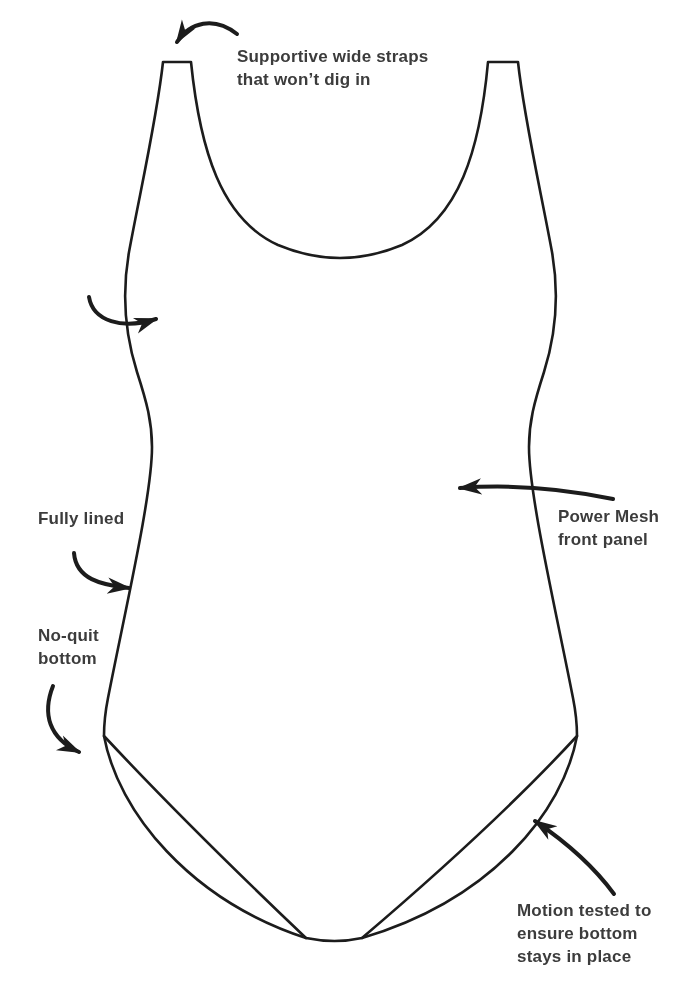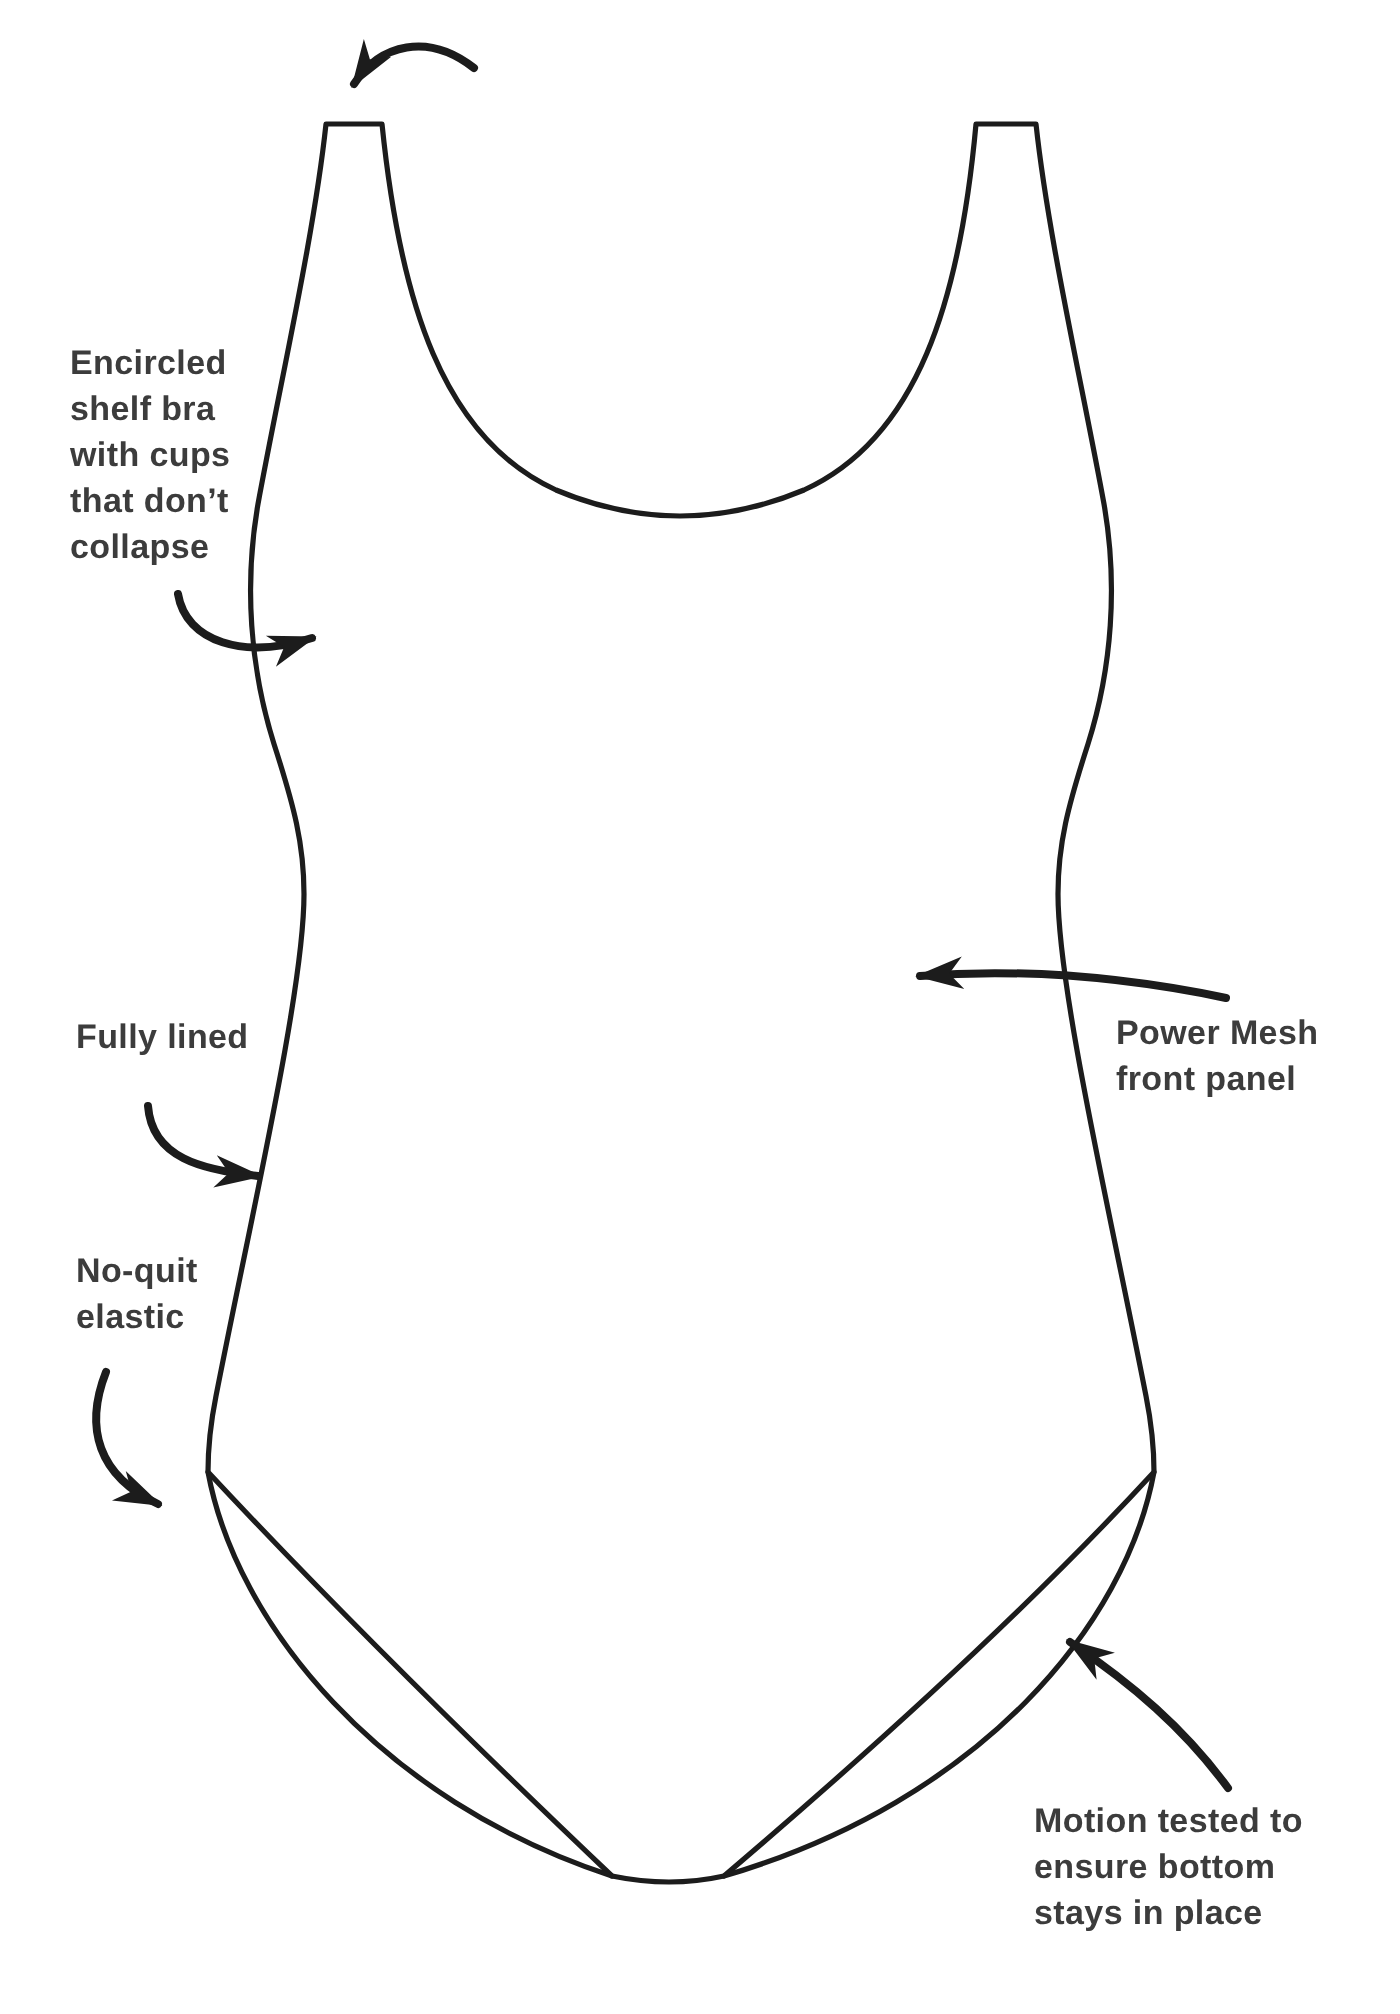--- a/index.html
+++ b/index.html
@@ -88,31 +88,28 @@
     <path class="legline" d="M 577,736 C 563,812 491,900 362,938"></path>
 
     <path class="arrow" marker-end="url(#ah)" d="M 237,34 C 214,16 190,22 177,42"></path>
     <path class="arrow" marker-end="url(#ah)" d="M 89,297 C 93,321 122,330 156,319"></path>
     <path class="arrow" marker-end="url(#ah)" d="M 74,553 C 76,579 101,585 129,588"></path>
     <path class="arrow" marker-end="url(#ah)" d="M 53,686 C 42,714 49,738 79,752"></path>
     <path class="arrow" marker-end="url(#ah)" d="M 613,499 C 565,489 512,484 460,488"></path>
     <path class="arrow" marker-end="url(#ah)" d="M 614,894 C 592,864 566,842 535,821"></path>
   </svg>
 
+  <div class="label" style="left:237px; top:46px;">Supportive wide straps
+that won’t dig in</div>
 
-  <div class="label" style="left:35px; top:171px;">Encircled
-shelf bra
-with cups
-that don’t
-collapse</div>
 
   <div class="label" style="left:38px; top:508px;text-align:center;">Fully lined</div>
 
   <div class="label" style="left:38px; top:625px;">No-quit
-elastic</div>
+bottom</div>
 
   <div class="label" style="left:517px; top:900px;">Motion tested to
 ensure bottom
 stays in place</div>
 
   <div class="label" style="left:558px; top:506px;">Power Mesh
 front panel</div>
 
 </div>
 

